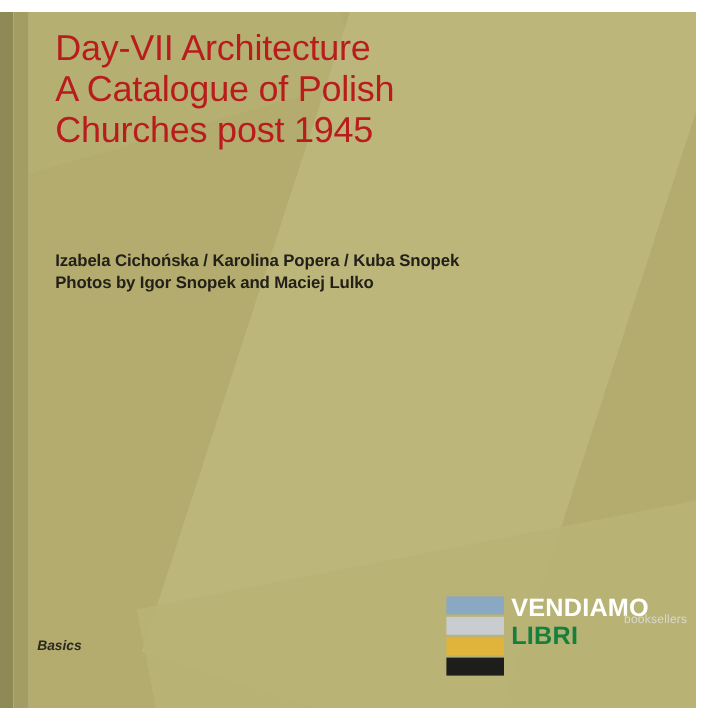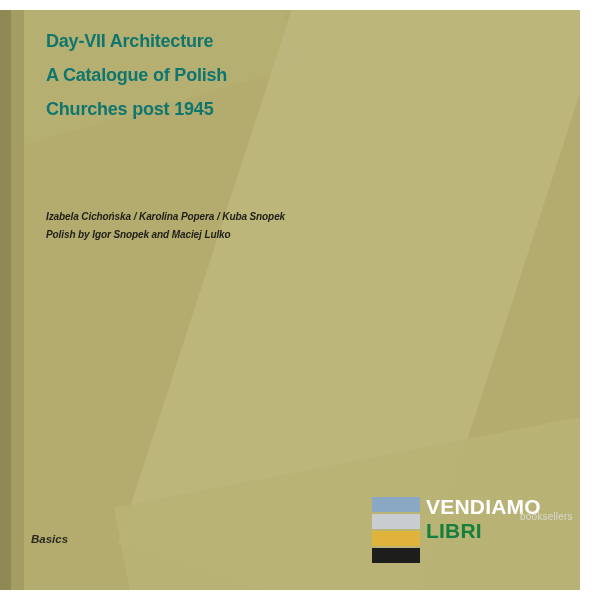--- a/index.html
+++ b/index.html
@@ -85,42 +85,41 @@
     background: #a39c63;
   }
 
   .title-block {
     position: absolute;
     left: 46px;
     top: 24px;
     width: 420px;
   }
   .title-line {
-    font-size: 18px;
+    font-size: 30px;
     line-height: 34px;
-    font-weight: bold;
-    color: #0f766e;
+    font-weight: normal;
+    color: #b91c1c;
     letter-spacing: -0.2px;
     white-space: nowrap;
   }
 
   .credits-block {
     position: absolute;
     left: 46px;
     top: 208px;
     width: 430px;
   }
   .credit-line {
-    font-size: 10px;
+    font-size: 14px;
     line-height: 18px;
     font-weight: bold;
     color: #232019;
     letter-spacing: -0.1px;
     white-space: nowrap;
-    font-style: italic;
   }
 
   .series-label {
     position: absolute;
     left: 31px;
     top: 533px;
     font-size: 11.5px;
     font-style: italic;
     font-weight: bold;
     color: #2b281f;
@@ -203,21 +202,21 @@
   <div class="spine-b"></div>
 
   <div class="title-block">
     <div class="title-line">Day-VII Architecture</div>
     <div class="title-line">A Catalogue of Polish</div>
     <div class="title-line">Churches post 1945</div>
   </div>
 
   <div class="credits-block">
     <div class="credit-line">Izabela Cichońska / Karolina Popera / Kuba Snopek</div>
-    <div class="credit-line">Polish by Igor Snopek and Maciej Lulko</div>
+    <div class="credit-line">Photos by Igor Snopek and Maciej Lulko</div>
   </div>
 
   <div class="series-label">Basics</div>
 
   <div class="watermark">
     <div class="wm-swatches">
       <div class="wm-sw s1"></div>
       <div class="wm-sw s2"></div>
       <div class="wm-sw s3"></div>
       <div class="wm-sw s4"></div>

